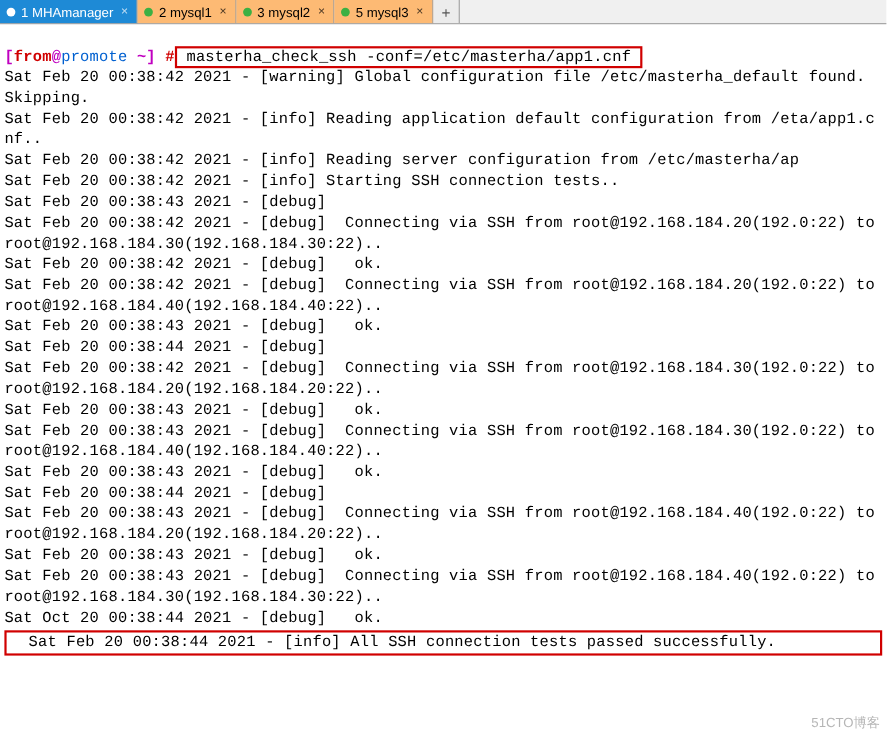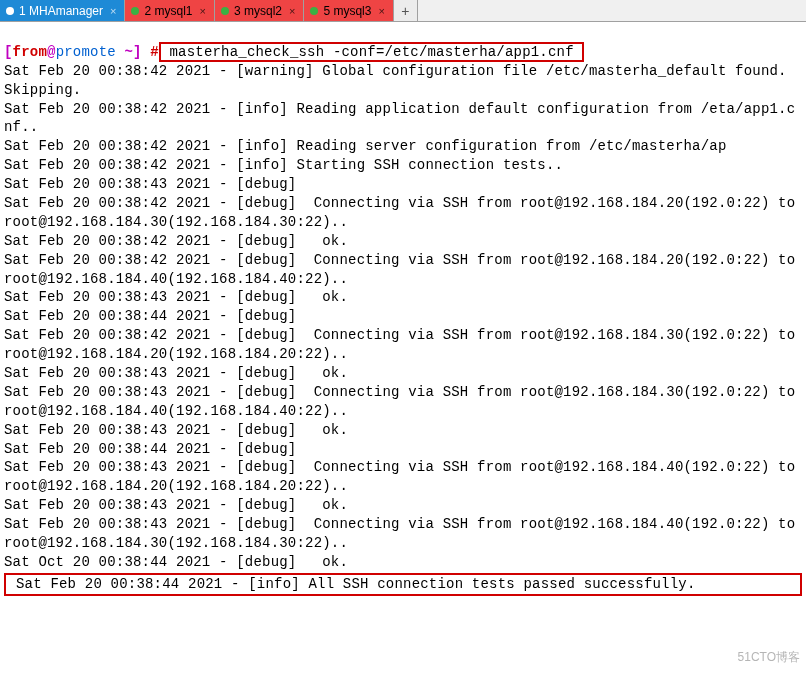--- a/index.html
+++ b/index.html
@@ -18,21 +18,21 @@
     background: #f0f0f0;
     border-bottom: 1px solid #a0a0a0;
     font-family: "Segoe UI", Arial, sans-serif;
     font-size: 12px;
   }
   .tab {
     display: flex;
     align-items: center;
     padding: 0 8px 0 6px;
     border-right: 1px solid #a0a0a0;
-    background: #ef4444;
+    background: #fdba74;
     cursor: pointer;
     gap: 5px;
   }
   .tab.active {
     background: #1e8ad6;
     color: #ffffff;
   }
   .tab .dot {
     width: 8px; height: 8px; border-radius: 50%;
     background: #3cb043;
@@ -68,21 +68,21 @@
   .prompt-tilde{ color: #c000c0; font-weight: bold; }
   .prompt-hash { color: #d00000; font-weight: bold; }
   .cmd-box {
     border: 2px solid #d00000;
     padding: 0 0;
     display: inline;
   }
   .result-box {
     border: 2px solid #d00000;
     display: block;
-    padding: 0 10px;
+    padding: 0 20px;
     margin-top: 1px;
   }
   .watermark {
     position: absolute;
     right: 6px;
     bottom: 8px;
     font-family: Arial, sans-serif;
     font-size: 12px;
     color: rgba(120,120,120,0.55);
     pointer-events: none;

